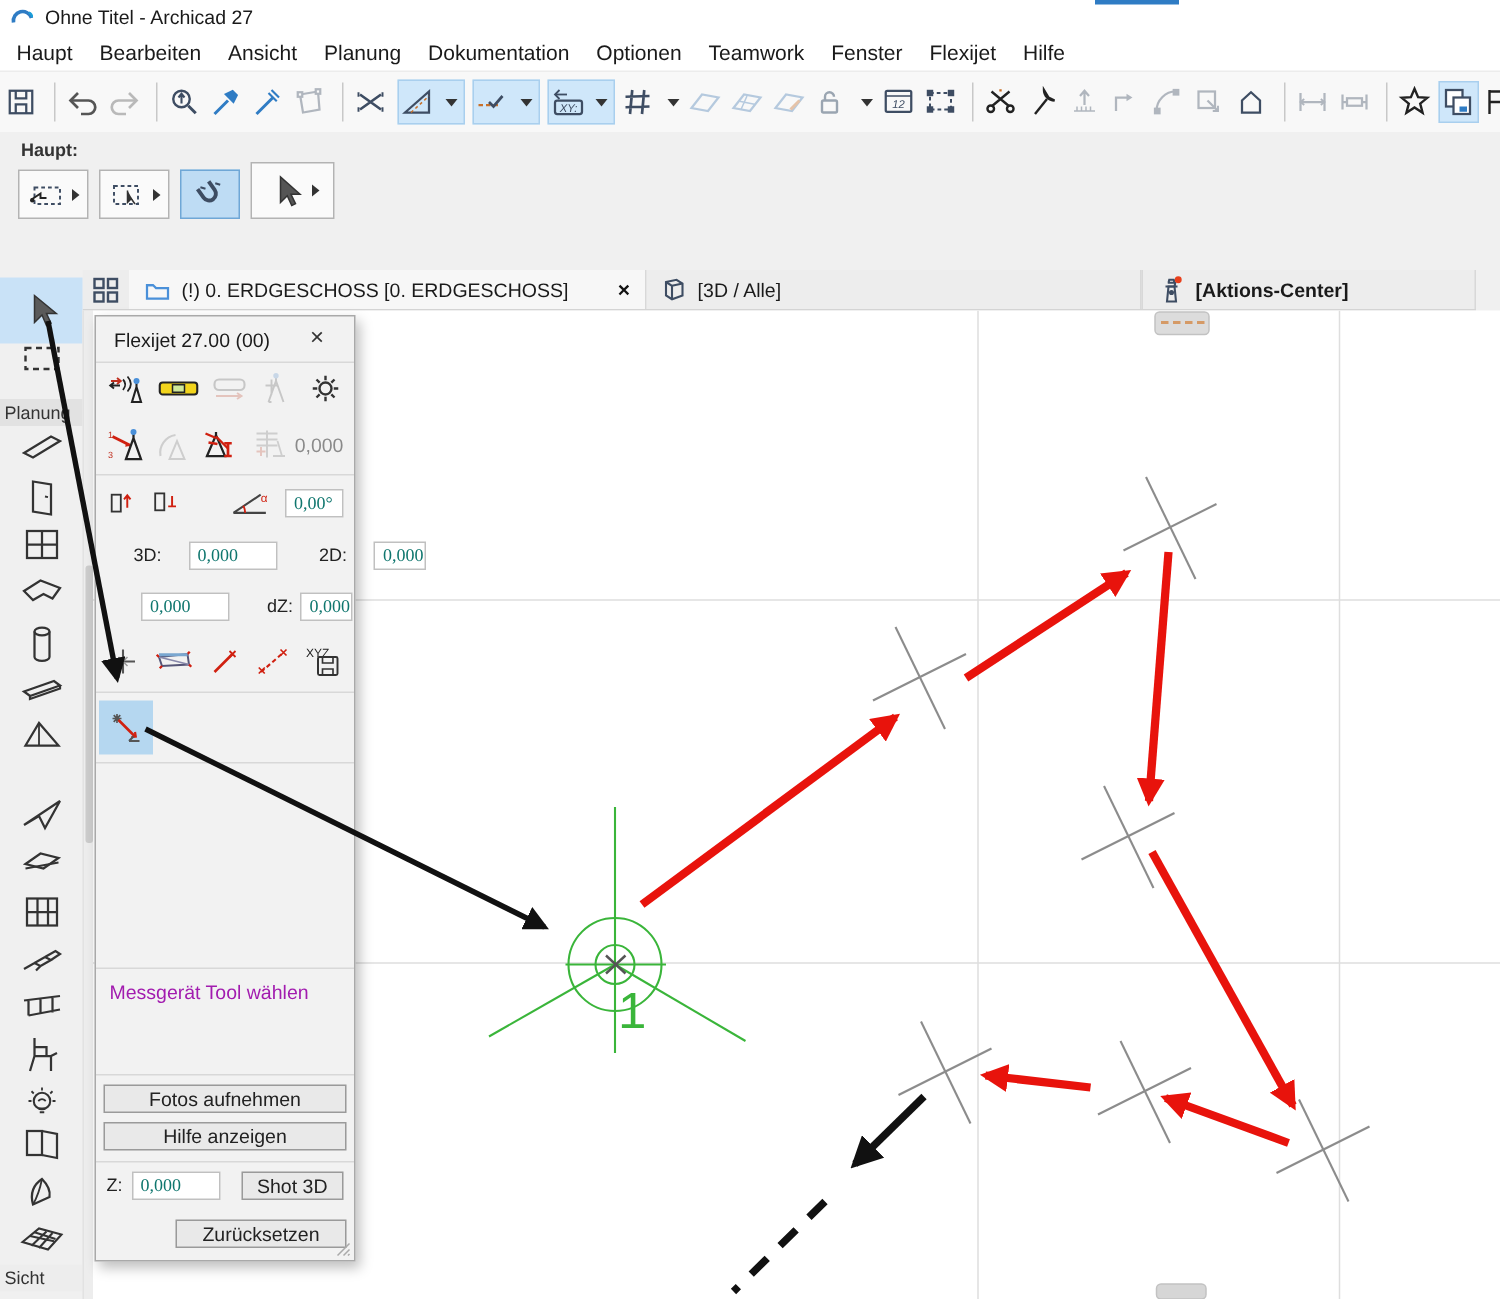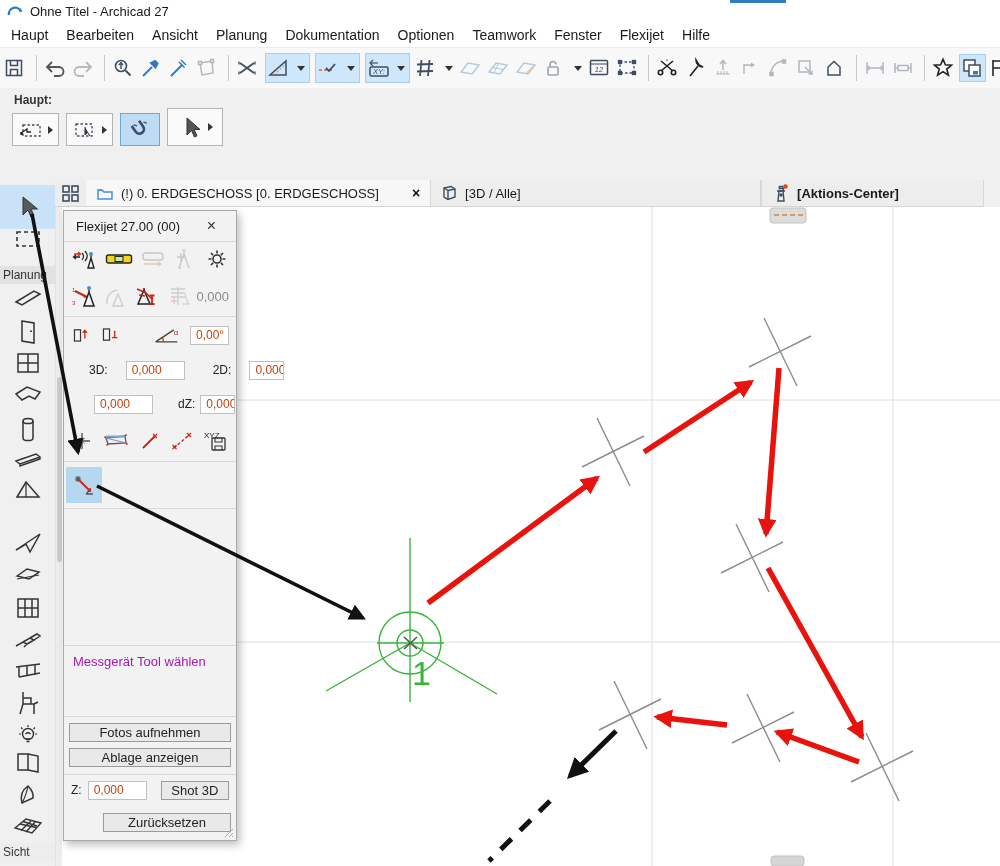--- a/index.html
+++ b/index.html
@@ -54,22 +54,22 @@
   .canvas svg{position:absolute;left:-62px;top:-207px;}
   .overlay{position:absolute;left:0;top:0;pointer-events:none;}
   
   .palette{position:absolute;left:63px;top:210px;width:174px;height:631px;background:#f2f2f2;
            border:1px solid #a9a9a9;box-shadow:3px 4px 8px rgba(0,0,0,.25);box-sizing:border-box;font-size:13px;}
   .pal-header{height:30px;display:flex;align-items:center;justify-content:space-between;
               padding:0 20px 0 12px;border-bottom:1px solid #d8d8d8;}
   .pal-close{font-size:16px;color:#333;line-height:1;}
   .prow{display:flex;align-items:center;padding:0 7px;box-sizing:border-box;}
   .psep{height:1px;background:#d8d8d8;}
-  .pfield{font-family:Liberation Sans, sans-serif;font-size:12px;background:#fff;border:1px solid #c0c0c0;
-          height:17px;padding:0 0 0 5px;box-sizing:content-box;color:#c2410c;}
+  .pfield{font-family:Liberation Serif, serif;font-size:12px;background:#fff;border:1px solid #c0c0c0;
+          height:17px;padding:0 0 0 5px;box-sizing:content-box;color:#0f766e;}
   .plab{font-size:12px;color:#222;}
   .pgray{color:#8a8a8a;font-size:13px;}
   .pbtn{font-family:"Liberation Sans",sans-serif;font-size:13px;color:#222;background:#e9e9e9;
         border:1px solid #9a9a9a;height:19px;padding:0;}
   .ptool{width:36px;height:36px;background:#b5d7f0;display:flex;align-items:center;justify-content:center;}
   .grip{position:absolute;right:2px;bottom:2px;}
 </style>
 </head>
 <body>
 
@@ -700,30 +700,30 @@
     </div>
     <div class="psep"></div>
     <div style="height:136px;"></div>
     <div class="psep"></div>
     <div style="height:70px;padding:8px 0 0 9px;box-sizing:border-box;">
       <span style="font-size:13px;color:#a21caf;">Messgerät Tool wählen</span>
     </div>
     <div class="psep"></div>
     <div style="padding:6px 5px 0 5px;">
       <button class="pbtn" style="width:162px;display:block;">Fotos aufnehmen</button>
-      <button class="pbtn" style="width:162px;display:block;margin-top:6px;">Ablage anzeigen</button>
+      <button class="pbtn" style="width:162px;display:block;margin-top:6px;">Hilfe anzeigen</button>
     </div>
     <div class="psep" style="margin-top:7px;"></div>
     <div class="prow" style="height:30px;gap:6px;">
       <span class="plab">Z:</span>
       <input class="pfield" style="width: 52px;" readonly="" value="0,000">
       <button class="pbtn" style="width:76px;margin-left:8px;">Shot 3D</button>
     </div>
     <div style="padding:8px 5px 0 0;display:flex;justify-content:flex-end;">
-      <button class="pbtn" style="width:128px;">Zurücksetzen</button>
+      <button class="pbtn" style="width:114px;">Zurücksetzen</button>
     </div>
     <svg class="grip" width="10" height="10" viewBox="0 0 10 10">
       <path d="M9 1 L1 9 M9 5 L5 9 M9 8 L8 9" stroke="#aaa" stroke-width="1"></path>
     </svg>
   </div>
 
   <svg class="overlay" width="1000" height="866" viewBox="0 0 1000 866">
     <defs>
       <marker id="bh2" viewBox="0 0 10 10" refX="8" refY="5" markerWidth="4.6" markerHeight="4.6" orient="auto-start-reverse">
         <path d="M0 0 L10 5 L0 10 z" fill="#111"></path>

